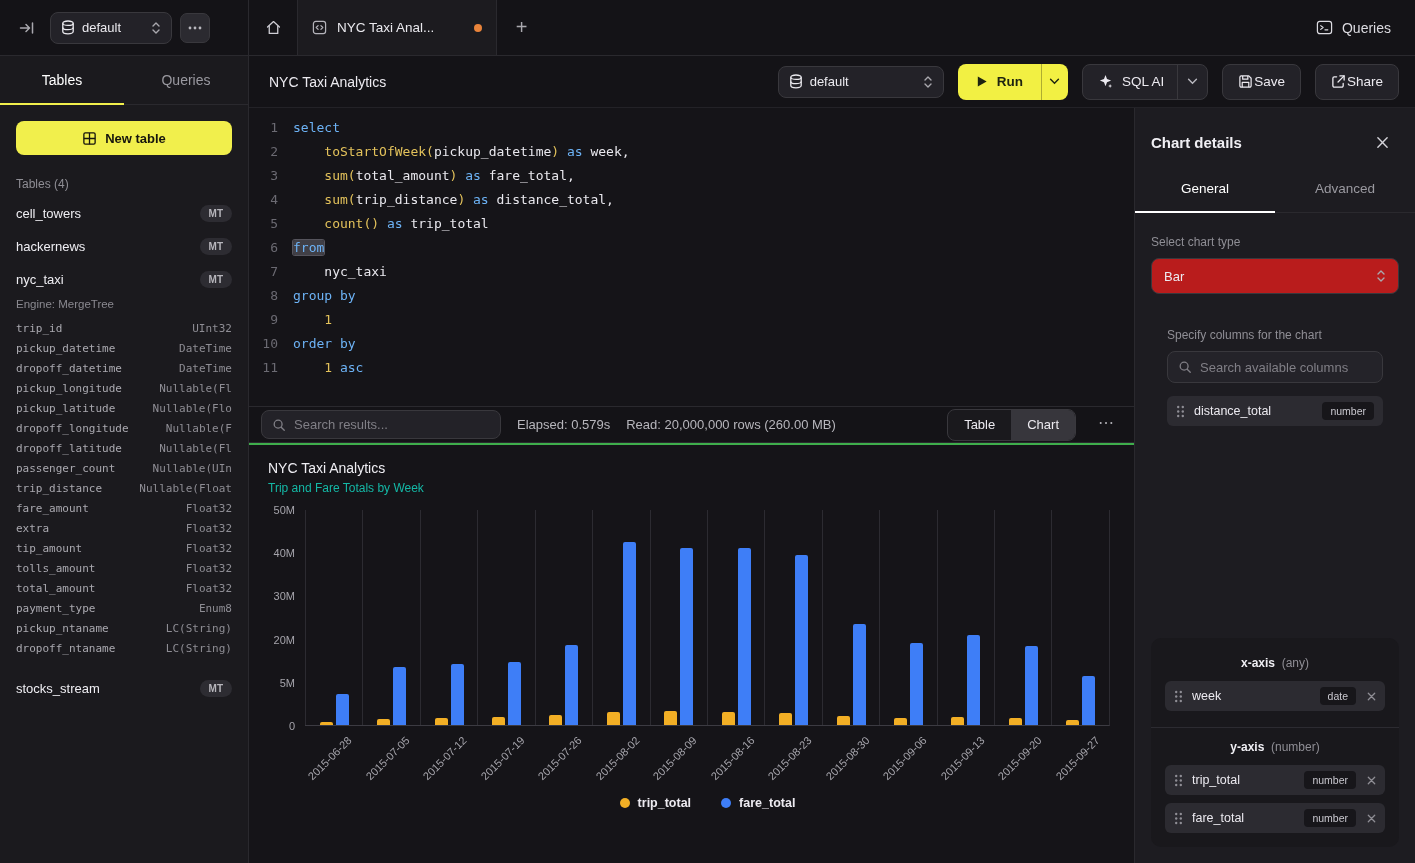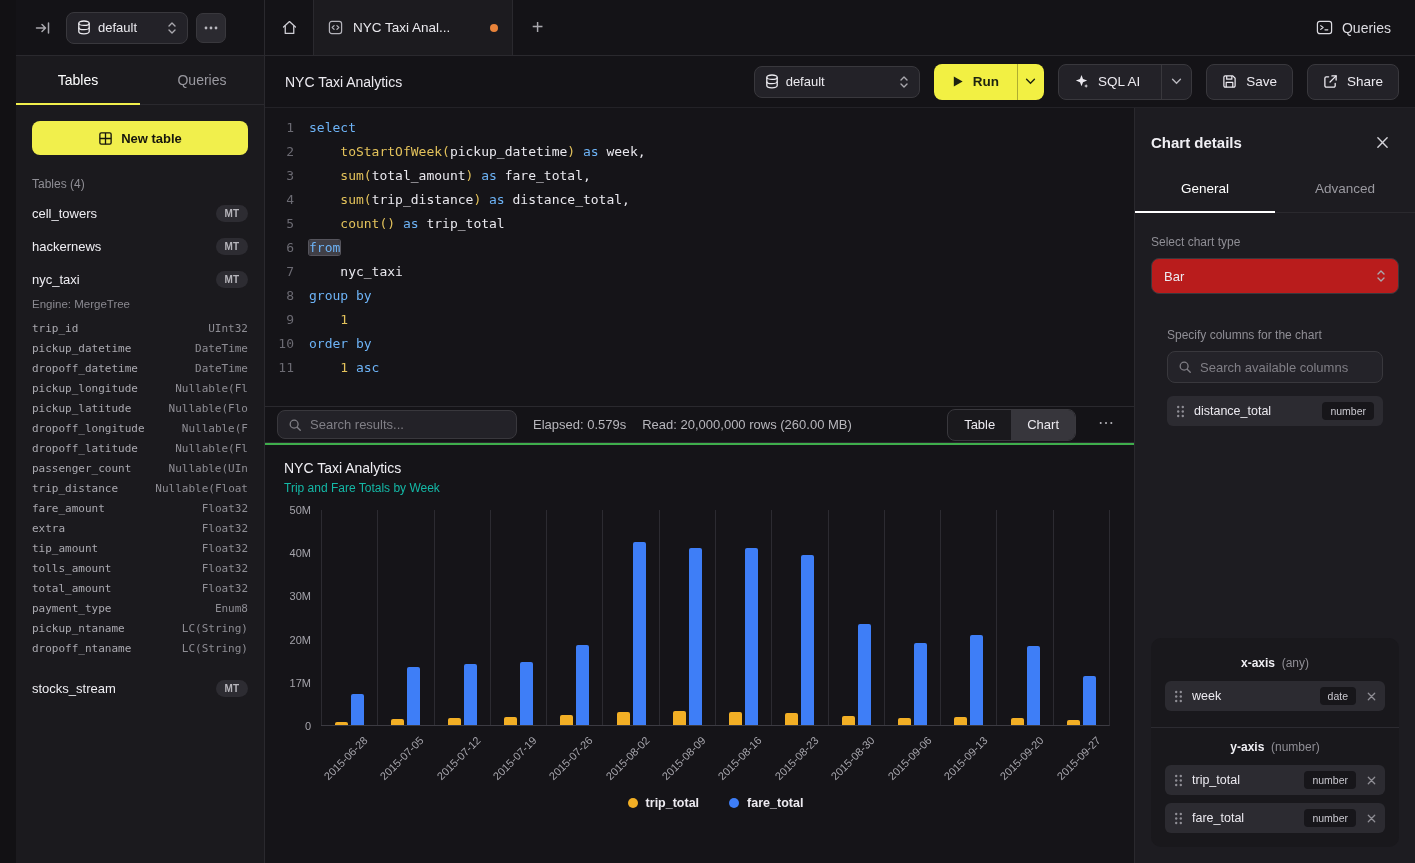--- a/index.html
+++ b/index.html
@@ -1,21 +1,21 @@
 <!DOCTYPE html>
 <html><head>
 <meta charset="utf-8">
 <style>
   * { margin:0; padding:0; box-sizing:border-box; }
   html,body { width:1415px; height:863px; overflow:hidden; }
   body { background:#121114; color:#ebeaef; font-family:"Liberation Sans",sans-serif; font-size:13px; }
   button { font:inherit; color:inherit; background:transparent; border:none; cursor:pointer; }
   svg { display:block; flex:none; }
 
-  .app { display:flex; height:100%;margin-left:16px; }
+  .app { display:flex; height:100%; }
 
   
   .sidebar { width:249px; flex:none; background:#1b1a1e; border-right:1px solid #2a292e; display:flex; flex-direction:column; }
   .sidebar-top { height:56px; flex:none; display:flex; align-items:center; gap:8px; padding:0 12px; background:#141317; border-bottom:1px solid #2a292e; }
   .icon-btn { width:30px; height:30px; display:flex; align-items:center; justify-content:center; color:#a9a8ae; }
   .db-select { height:32px; display:flex; align-items:center; gap:7px; padding:0 10px; border:1px solid #39383d; background:#232228; border-radius:8px; font-size:13px; color:#ebeaef; }
   .db-select .updown { margin-left:auto; color:#a9a8ae; }
   .sidebar-top .db-select { width:122px; }
   .more-btn { width:30px; height:30px; border:1px solid #39383d; background:#2b2a30; border-radius:7px; color:#b9b8be; display:flex; align-items:center; justify-content:center; }
   .side-tabs { display:flex; height:49px; flex:none; border-bottom:1px solid #2a292e; }
@@ -47,21 +47,21 @@
   .add-tab { width:49px; display:flex; align-items:center; justify-content:center; color:#a9a8ae; font-size:20px; }
   .topbar-right { margin-left:auto; display:flex; align-items:center; padding-right:24px; }
   .queries-btn { display:flex; align-items:center; gap:9px; color:#dcdbe1; font-size:14px; }
 
   .query-header { height:52px; flex:none; display:flex; align-items:center; gap:14px; padding:0 16px 0 20px; border-bottom:1px solid #232227; }
   .qh-title { font-size:14px; color:#eceaf0; margin-right:auto; }
   .query-header .db-select { width:166px; }
   .run-btn { display:flex; height:36px; border-radius:8px; overflow:hidden; }
   .run-main { display:flex; align-items:center; gap:9px; padding:16px 18px; background:#f2f043; color:#1d2310; font-size:13.5px; font-weight:700; }
   .run-caret { width:27px; display:flex; align-items:center; justify-content:center; background:#f2f043; border-left:1px solid rgba(0,0,0,.28); color:#1d2310; }
-  .ghost-btn { height:36px; display:flex; align-items:center; gap:9px; padding:0 15px; border:1px solid #39383d; background:#232228; border-radius:8px; font-size:13.5px; color:#eceaf0; }
+  .ghost-btn { height:36px; display:flex; align-items:center; gap:1px; padding:0 15px; border:1px solid #39383d; background:#232228; border-radius:8px; font-size:13.5px; color:#eceaf0; }
   .ghost-btn.split { padding:0; overflow:hidden; }
   .gb-main { display:flex; align-items:center; gap:9px; padding:0 12px 0 15px; height:100%; color:#eceaf0; font-size:13.5px; }
   .gb-caret { width:30px; height:100%; display:flex; align-items:center; justify-content:center; border-left:1px solid #39383d; color:#b9b8bf; }
 
   .main-body { flex:1; display:flex; min-height:0; }
   .content-col { flex:1; display:flex; flex-direction:column; min-width:0; }
 
   
   .editor { height:298px; flex:none; display:flex; font-family:"DejaVu Sans Mono",monospace; font-size:13px; line-height:24px; background:#151418; }
   .gutter { width:42px; flex:none; text-align:right; padding:8px 13px 0 0; color:#6b6a72; }
@@ -432,21 +432,21 @@
           </div>
           <button class="dots-btn">⋯</button>
         </div>
 
         <div class="chart-panel">
           <div class="chart-title">NYC Taxi Analytics</div>
           <div class="chart-subtitle">Trip and Fare Totals by Week</div>
           <div class="plot-wrap">
             <div class="y-axis">
                 <span style="bottom: calc(0% - 6px);">0</span>
-                <span style="bottom: calc(20% - 6px);">17M</span>
+                <span style="bottom: calc(20% - 6px);">5M</span>
                 <span style="bottom: calc(40% - 6px); text-align: center;">20M</span>
                 <span style="bottom: calc(60% - 6px);">30M</span>
                 <span style="bottom: calc(80% - 6px);">40M</span>
                 <span style="bottom: calc(100% - 6px);">50M</span>
               </div>
             <div class="plot">
                 <div class="bar-group">
                   <div class="bar" style="height: 1.2%; background: rgb(242, 175, 37);"></div>
                   <div class="bar" style="height: 14.4%; background: rgb(62, 126, 247);"></div>
                 </div>

